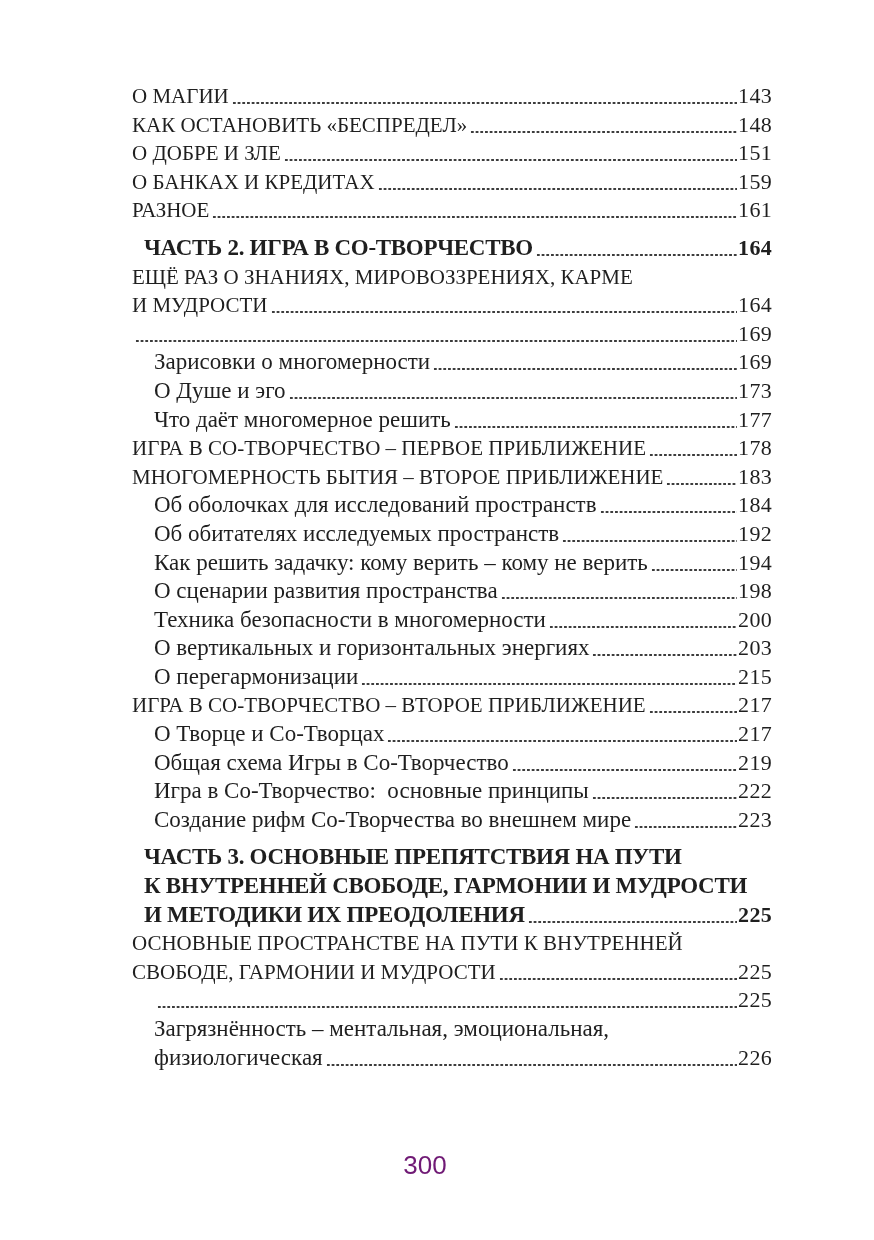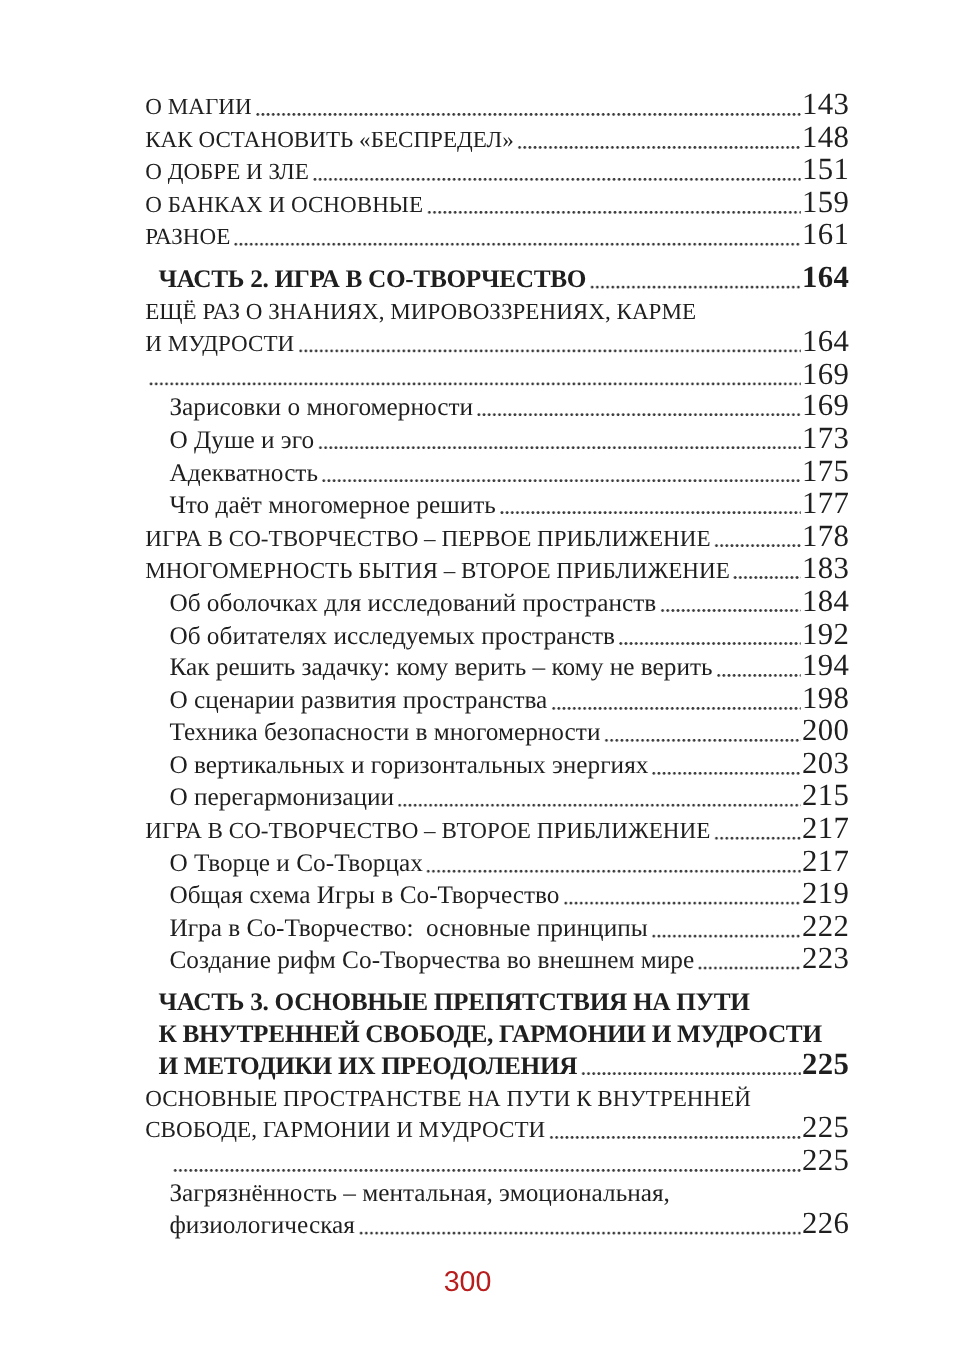--- a/index.html
+++ b/index.html
@@ -57,55 +57,54 @@
     margin: 0 1px 0 3px;
     align-self: baseline;
     background-image: radial-gradient(circle, #3a3a3a 1.05px, rgba(0,0,0,0) 1.5px);
     background-size: 4.7px 4px;
     background-repeat: repeat-x;
     background-position: left bottom;
     transform: translateY(2px);
   }
   .num {
     flex: 0 0 auto;
-    font-size: 28px;
+    font-size: 22px;
     font-weight: 400;
     letter-spacing: 0.3px;
     font-family: Liberation Serif, serif;
   }
   .level-part .num {
     font-weight: 700;
   }
   .footer {
     position: absolute;
     left: 95px;
     width: 660px;
     top: 1150px;
     text-align: center;
     font-family: "Liberation Sans", sans-serif;
     font-size: 26px;
-    color: #b91c1c;
+    color: #701a75;
   }
 </style>
 </head>
 <body style="background: rgb(255, 255, 255); color: rgb(31, 31, 31);">
 
 <div class="toc">
     <div class="row level-chapter"><span class="t">О МАГИИ</span><span class="dots"></span><span class="num">143</span></div>
     <div class="row level-chapter"><span class="t">КАК ОСТАНОВИТЬ «БЕСПРЕДЕЛ»</span><span class="dots"></span><span class="num">148</span></div>
     <div class="row level-chapter"><span class="t">О ДОБРЕ И ЗЛЕ</span><span class="dots"></span><span class="num">151</span></div>
-    <div class="row level-chapter"><span class="t">О БАНКАХ И ОСНОВНЫЕ</span><span class="dots"></span><span class="num">159</span></div>
+    <div class="row level-chapter"><span class="t">О БАНКАХ И КРЕДИТАХ</span><span class="dots"></span><span class="num">159</span></div>
     <div class="row level-chapter"><span class="t">РАЗНОЕ</span><span class="dots"></span><span class="num">161</span></div>
     <div class="row level-part gap"><span class="t">ЧАСТЬ 2. ИГРА В СО-ТВОРЧЕСТВО</span><span class="dots"></span><span class="num">164</span></div>
     <div class="row level-chapter"><span class="t">ЕЩЁ РАЗ О ЗНАНИЯХ, МИРОВОЗЗРЕНИЯХ, КАРМЕ</span></div>
     <div class="row level-chapter"><span class="t">И МУДРОСТИ</span><span class="dots"></span><span class="num">164</span></div>
     <div class="row level-chapter"><span class="dots"></span><span class="num">169</span></div>
     <div class="row level-sub"><span class="t">Зарисовки о многомерности</span><span class="dots"></span><span class="num">169</span></div>
     <div class="row level-sub"><span class="t">О Душе и эго</span><span class="dots"></span><span class="num">173</span></div>
-    <div class="row level-sub"><span class="t">Адекватность</span><span class="dots"></span><span class="num">175</span></div>
     <div class="row level-sub"><span class="t">Что даёт многомерное решить</span><span class="dots"></span><span class="num">177</span></div>
     <div class="row level-chapter"><span class="t">ИГРА В СО-ТВОРЧЕСТВО – ПЕРВОЕ ПРИБЛИЖЕНИЕ</span><span class="dots"></span><span class="num">178</span></div>
     <div class="row level-chapter"><span class="t">МНОГОМЕРНОСТЬ БЫТИЯ – ВТОРОЕ ПРИБЛИЖЕНИЕ</span><span class="dots"></span><span class="num">183</span></div>
     <div class="row level-sub"><span class="t">Об оболочках для исследований пространств</span><span class="dots"></span><span class="num">184</span></div>
     <div class="row level-sub"><span class="t">Об обитателях исследуемых пространств</span><span class="dots"></span><span class="num">192</span></div>
     <div class="row level-sub"><span class="t">Как решить задачку: кому верить – кому не верить</span><span class="dots"></span><span class="num">194</span></div>
     <div class="row level-sub"><span class="t">О сценарии развития пространства</span><span class="dots"></span><span class="num">198</span></div>
     <div class="row level-sub"><span class="t">Техника безопасности в многомерности</span><span class="dots"></span><span class="num">200</span></div>
     <div class="row level-sub"><span class="t">О вертикальных и горизонтальных энергиях</span><span class="dots"></span><span class="num">203</span></div>
     <div class="row level-sub"><span class="t">О перегармонизации</span><span class="dots"></span><span class="num">215</span></div>

